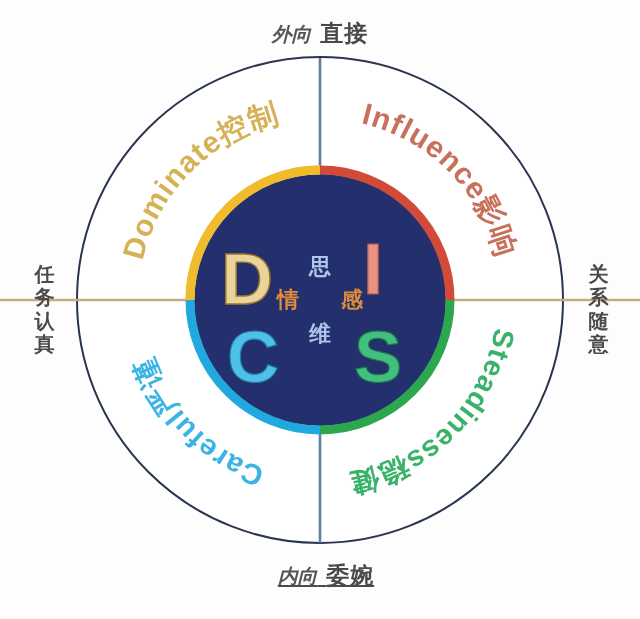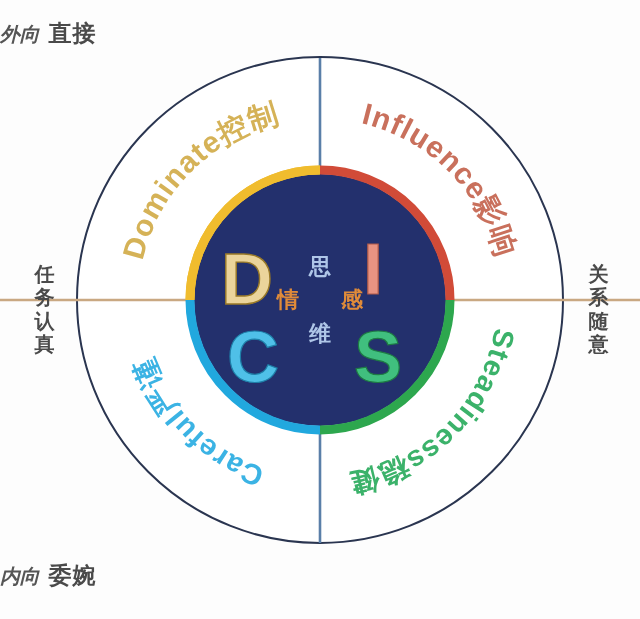--- a/index.html
+++ b/index.html
@@ -40,28 +40,29 @@
   .axis-label .soft {
     font-weight: bold;
     font-style: italic;
     color: #555;
     font-size: 0.86em;
     letter-spacing: 0;
   }
   #label-top {
     left: 0; right: 0;
     top: 18px;
-    text-align: left;
+    text-align: center;
     font-size: 23px;
   }
   #label-bottom {
-    left: 0; right: 0;
+    left: 12px; right: 0;
     bottom: 28px;
-    text-align: left;
+    text-align: center;
     font-size: 23px;
+    text-decoration: underline;
   }
   .vert-label {
     position: absolute;
     top: 50%;
     transform: translateY(-50%);
     font-size: 20px;
     line-height: 1.18;
     text-align: center;
     width: 34px;
   }

